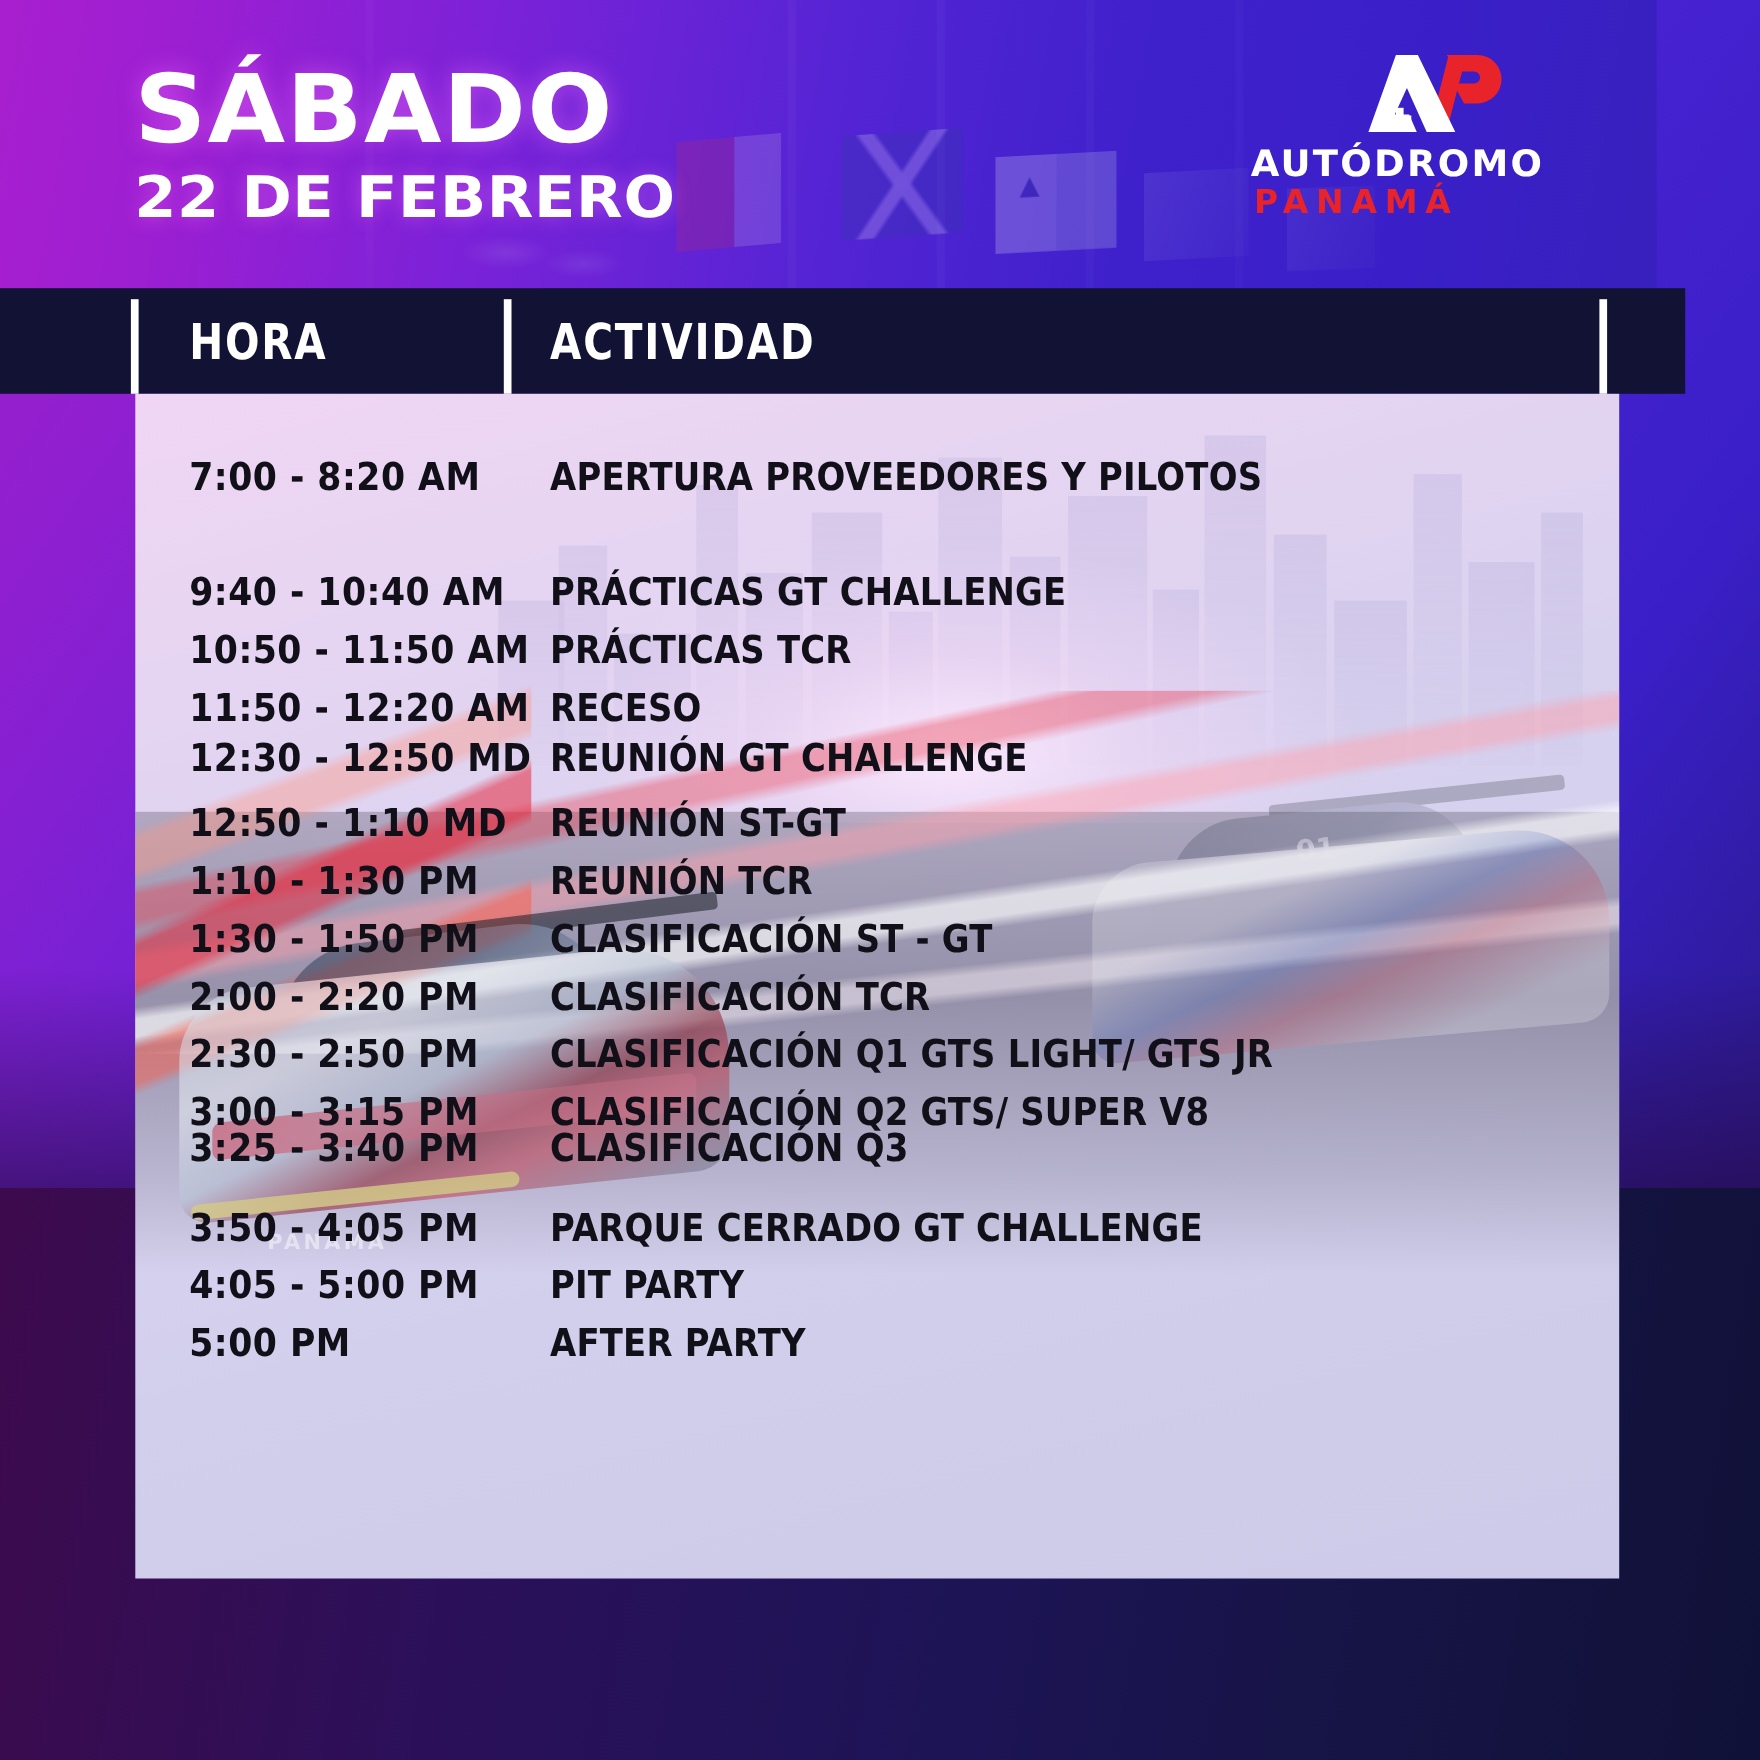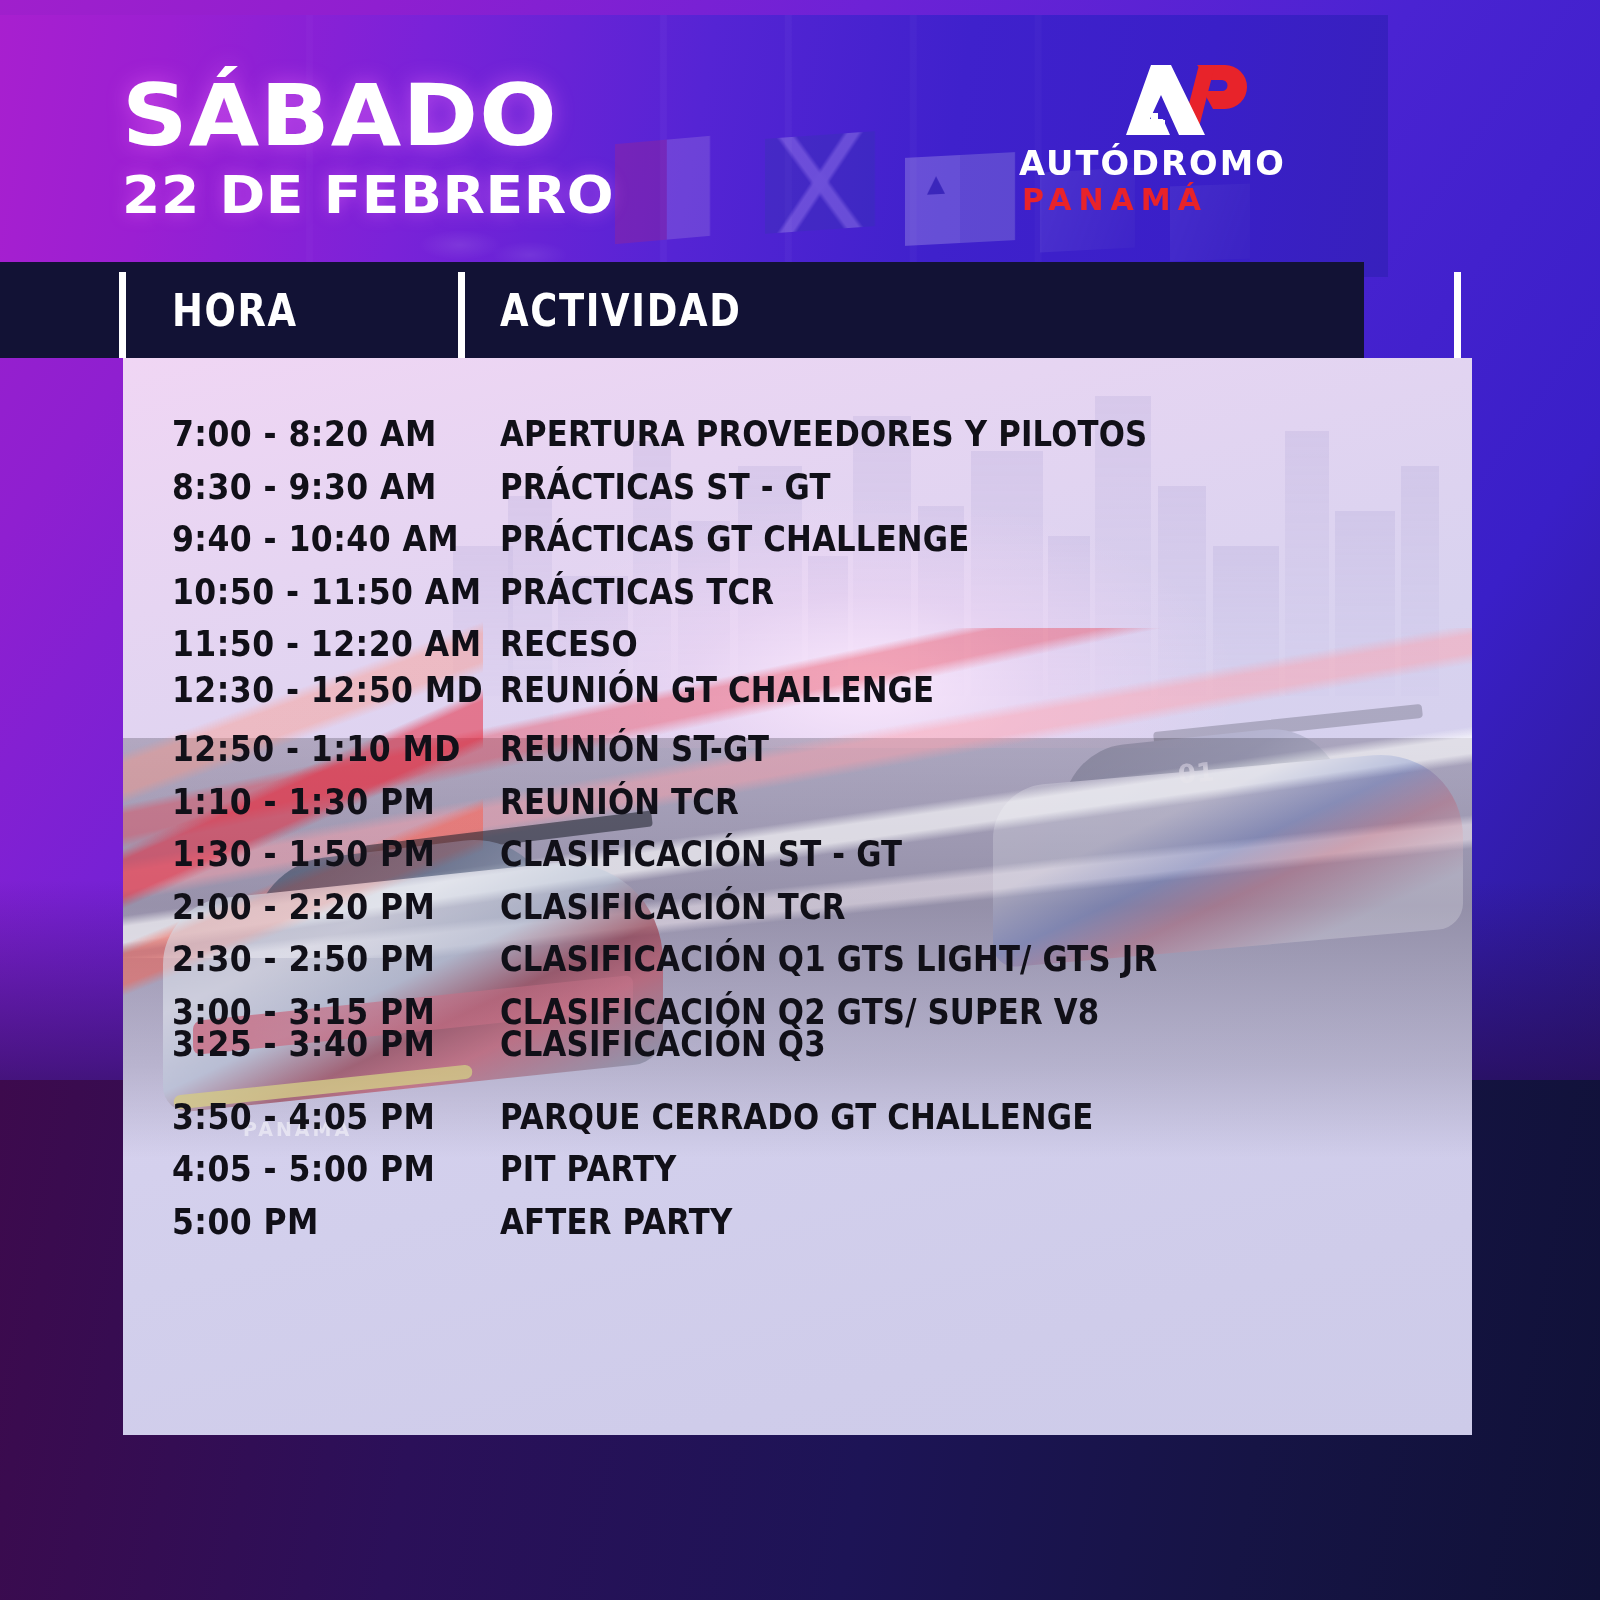--- a/index.html
+++ b/index.html
@@ -34,31 +34,30 @@
     position: absolute;
     left: 0; right: 0;
     top: 880px; height: 300px;
     background: linear-gradient(180deg, rgba(40,10,70,0) 0%, rgba(40,10,70,0.55) 60%, rgba(30,12,60,0.9) 100%);
   }
 
   
   .header {
     position: absolute;
     left: 0; top: 0;
-    width: 1388px; height: 262px;
+    width: 1506px; height: 262px;
     overflow: hidden;
     background: linear-gradient(100deg,
         #a81fcf 0%,
         #9b1fd2 12%,
         #7a22d8 30%,
         #5524d4 50%,
         #3f21cc 68%,
         #3a1fc8 85%,
         #3720bd 100%);
-    margin-top: 15px;
   }
   
   .flagpoles {
     position: absolute; inset: 0;
     opacity: 0.30;
     background:
       linear-gradient(90deg, rgba(255,255,255,0) 0 47.5%, rgba(255,255,255,0.10) 47.6% 48.0%, rgba(255,255,255,0) 48.1% 100%),
       linear-gradient(90deg, rgba(255,255,255,0) 0 56.5%, rgba(255,255,255,0.10) 56.6% 57.0%, rgba(255,255,255,0) 57.1% 100%),
       linear-gradient(90deg, rgba(255,255,255,0) 0 65.5%, rgba(255,255,255,0.08) 65.6% 66.0%, rgba(255,255,255,0) 66.1% 100%),
       linear-gradient(90deg, rgba(255,255,255,0) 0 74.5%, rgba(255,255,255,0.07) 74.6% 75.0%, rgba(255,255,255,0) 75.1% 100%),
@@ -174,21 +173,21 @@
     color: #e8232a;
     letter-spacing: 7px;
     line-height: 1.15;
     margin-top: 3px;
   }
 
   
   .thead {
     position: absolute;
     left: 0; top: 262px;
-    width: 1364px; height: 96px;
+    width: 1532px; height: 96px;
     background: #121235;
   }
   .thead-inner {
     position: absolute; inset: 0;
   }
   .vrule {
     position: absolute;
     top: 10px;
     width: 7px;
     height: 86px;
@@ -482,24 +481,20 @@
       <div class="stripe"></div>
       <div class="lip"></div>
       <div class="panamá">PANAMÁ</div>
     </div>
 
     <div class="rows" id="rows">
         <div class="row" style="top: 50px;">
           <div class="cell-time">7:00 - 8:20 AM</div>
           <div class="cell-act">APERTURA PROVEEDORES Y PILOTOS</div>
         </div>
-        <div class="row" style="top: 102.5px;">
-          <div class="cell-time">8:30 - 9:30 AM</div>
-          <div class="cell-act">PRÁCTICAS ST - GT</div>
-        </div>
         <div class="row" style="top: 155px;">
           <div class="cell-time">9:40 - 10:40 AM</div>
           <div class="cell-act">PRÁCTICAS GT CHALLENGE</div>
         </div>
         <div class="row" style="top: 207.5px; padding-left: 20px;">
           <div class="cell-time">10:50 - 11:50 AM</div>
           <div class="cell-act">PRÁCTICAS TCR</div>
         </div>
         <div class="row" style="top: 260px;">
           <div class="cell-time">11:50 - 12:20 AM</div>

